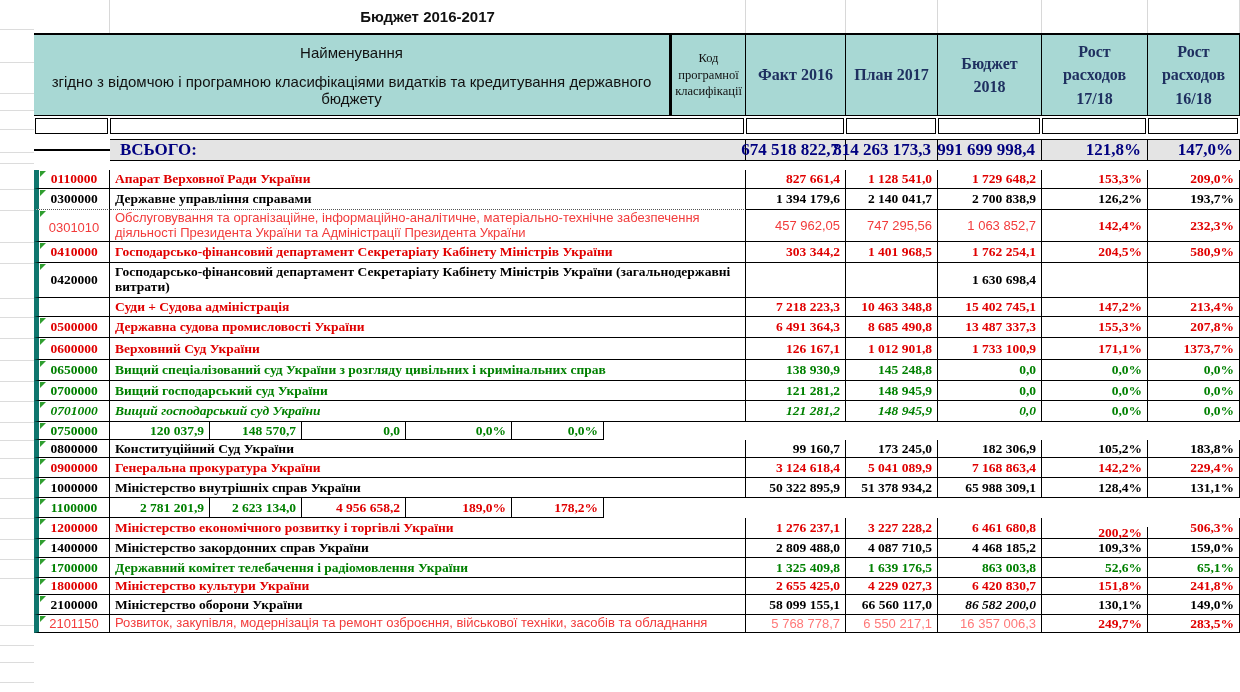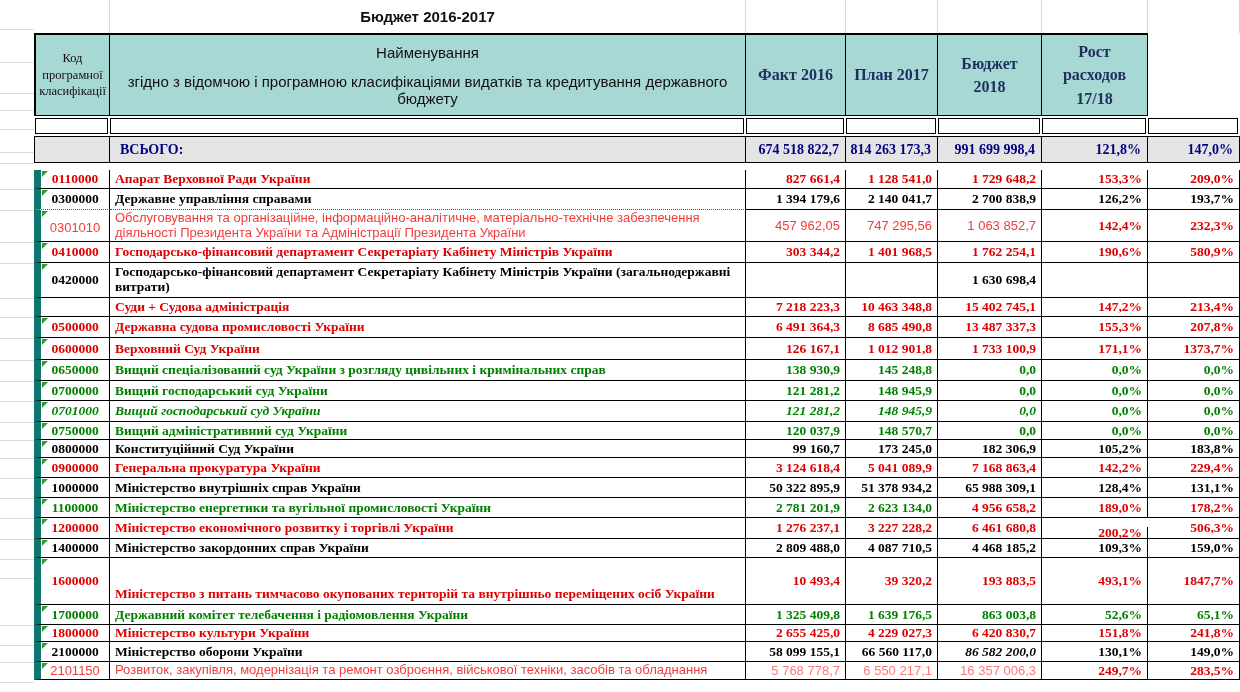--- a/index.html
+++ b/index.html
@@ -40,31 +40,31 @@
   .hdr-name{flex-direction:column;font-family:"Liberation Sans","DejaVu Sans",sans-serif;font-size:15px;color:#111;}
   .hdr-name .l1{margin-bottom:12px;}
   .hdr-num{font-weight:bold;font-size:16px;color:var(--header-text);line-height:1.45;padding:0 6px;}
 
   
   .blank-row{height:20px;}
   .blank-row .inner{margin:2px 1px 2px 0;border:1px solid #000;height:16px;width:calc(100% - 2px);}
   .blank-row .c-code .inner{margin-left:1px;width:calc(100% - 3px);}
 
   
-  .total-row{height:27px;font-weight:bold;font-size:14px;}
+  .total-row{height:27px;font-weight:bold;font-size:17px;align-items:center;}
   .total-row .cell{background:var(--total-bg);border-right:1px solid #000;border-top:1px solid #000;border-bottom:1px solid #000;color:var(--navy);}
   .total-row .c-code{border-left:1px solid #000;}
   .total-row .c-name{padding-left:10px;}
   .total-row .num{justify-content:flex-end;padding-right:6px;white-space:nowrap;}
 
   .spacer{height:7px;}
 
   
   .drow .cell{border-right:1px solid #000;border-bottom:1px solid #000;font-weight:bold;font-size:13.5px;}
-  .drow .c-code{border-left:7px solid #0f766e;justify-content:center;}
+  .drow .c-code{border-left:5px solid #0f766e;justify-content:center;}
   .drow .c-name{padding:1px 5px;line-height:1.12;}
   .drow .num{justify-content:flex-end;padding-right:5px;white-space:nowrap;}
   .sans{font-family:"Liberation Sans","DejaVu Sans",sans-serif;font-weight:normal !important;font-size:13px !important;}
   .ital{font-style:italic;}
   .dotted-b{border-bottom:1px dotted #555 !important;}
   .name-bottom{align-items:flex-end !important;padding-bottom:3px !important;}
   .code-bottom{align-items:flex-end !important;padding-bottom:6px;}
   .tri{position:absolute;top:1px;left:1px;width:0;height:0;
        border-top:6px solid #2f9e2f;border-right:6px solid transparent;}
 </style>
@@ -112,29 +112,30 @@
     <div class="cell c-name title-cell">Бюджет 2016-2017</div>
     <div class="cell c-fact"></div>
     <div class="cell c-plan"></div>
     <div class="cell c-budget"></div>
     <div class="cell c-g17"></div>
     <div class="cell c-g18"></div>
   </div>
 
   <div class="row header-row">
     <div class="cell c-margin" style="background:#fff;border:none"></div>
-    <div class="cell c-code">Код програмної класифікації</div>
     <div class="cell c-name hdr-name">
       <span class="l1">Найменування</span>
       <span class="l2">згідно з відомчою і програмною класифікаціями видатків та кредитування державного бюджету</span>
     </div>
+    <div class="cell c-code">Код програмної класифікації</div>
     <div class="cell c-fact hdr-num">Факт 2016</div>
     <div class="cell c-plan hdr-num">План 2017</div>
     <div class="cell c-budget hdr-num">Бюджет 2018</div>
     <div class="cell c-g17 hdr-num">Рост расходов 17/18</div>
+    <div class="cell c-g18 hdr-num">Рост расходов 16/18</div>
   </div>
 
   <div class="row blank-row">
     <div class="cell c-margin"></div>
     <div class="cell c-code">
         <div class="inner"></div>
       </div>
     <div class="cell c-name">
         <div class="inner"></div>
       </div>
@@ -199,21 +200,21 @@
         <div class="cell num c-g17" style="color: rgb(224, 0, 0);">142,4%</div>
         <div class="cell num c-g18" style="color: rgb(224, 0, 0);">232,3%</div>
       </div>
       <div class="row drow" style="height: 21px;">
         <div class="cell c-margin"></div>
         <div class="cell c-code" style="color: rgb(224, 0, 0);"><span class="tri" style="border-top-color: rgb(47, 158, 47);"></span>0410000</div>
         <div class="cell c-name" style="color: rgb(224, 0, 0);">Господарсько-фінансовий департамент Секретаріату Кабінету Міністрів України</div>
         <div class="cell num c-fact" style="color: rgb(224, 0, 0);">303 344,2</div>
         <div class="cell num c-plan" style="color: rgb(224, 0, 0);">1 401 968,5</div>
         <div class="cell num c-budget" style="color: rgb(224, 0, 0);">1 762 254,1</div>
-        <div class="cell num c-g17" style="color: rgb(224, 0, 0);">190,6%</div>
+        <div class="cell num c-g17" style="color: rgb(224, 0, 0);">204,5%</div>
         <div class="cell num c-g18" style="color: rgb(224, 0, 0);">580,9%</div>
       </div>
       <div class="row drow" style="height: 35px;">
         <div class="cell c-margin"></div>
         <div class="cell c-code" style="color: rgb(0, 0, 0);"><span class="tri" style="border-top-color: rgb(47, 158, 47);"></span>0420000</div>
         <div class="cell c-name name-bottom" style="color: rgb(0, 0, 0);">Господарсько-фінансовий департамент Секретаріату Кабінету Міністрів України (загальнодержавні витрати)</div>
         <div class="cell num c-fact" style="color: rgb(0, 0, 0);"></div>
         <div class="cell num c-plan" style="color: rgb(0, 0, 0);"></div>
         <div class="cell num c-budget" style="color: rgb(0, 0, 0);">1 630 698,4</div>
         <div class="cell num c-g17" style="color: rgb(0, 0, 0);"></div>
@@ -275,21 +276,20 @@
         <div class="cell c-name ital" style="color: rgb(0, 128, 0);">Вищий господарський суд України</div>
         <div class="cell num c-fact ital" style="color: rgb(0, 128, 0);">121 281,2</div>
         <div class="cell num c-plan ital" style="color: rgb(0, 128, 0);">148 945,9</div>
         <div class="cell num c-budget ital" style="color: rgb(0, 128, 0);">0,0</div>
         <div class="cell num c-g17" style="color: rgb(0, 128, 0);">0,0%</div>
         <div class="cell num c-g18" style="color: rgb(0, 128, 0);">0,0%</div>
       </div>
       <div class="row drow" style="height: 18px;">
         <div class="cell c-margin"></div>
         <div class="cell c-code" style="color: rgb(0, 128, 0);"><span class="tri" style="border-top-color: rgb(47, 158, 47);"></span>0750000</div>
-        <div class="cell c-name" style="color: rgb(0, 128, 0);">Вищий адміністративний суд України</div>
         <div class="cell num c-fact" style="color: rgb(0, 128, 0);">120 037,9</div>
         <div class="cell num c-plan" style="color: rgb(0, 128, 0);">148 570,7</div>
         <div class="cell num c-budget" style="color: rgb(0, 128, 0);">0,0</div>
         <div class="cell num c-g17" style="color: rgb(0, 128, 0);">0,0%</div>
         <div class="cell num c-g18" style="color: rgb(0, 128, 0);">0,0%</div>
       </div>
       <div class="row drow" style="height: 18px; text-align: center;">
         <div class="cell c-margin"></div>
         <div class="cell c-code" style="color: rgb(0, 0, 0);"><span class="tri" style="border-top-color: rgb(47, 158, 47);"></span>0800000</div>
         <div class="cell c-name" style="color: rgb(0, 0, 0);">Конституційний Суд України</div>
@@ -315,21 +315,20 @@
         <div class="cell c-name" style="color: rgb(0, 0, 0);">Міністерство внутрішніх справ України</div>
         <div class="cell num c-fact" style="color: rgb(0, 0, 0);">50 322 895,9</div>
         <div class="cell num c-plan" style="color: rgb(0, 0, 0);">51 378 934,2</div>
         <div class="cell num c-budget" style="color: rgb(0, 0, 0);">65 988 309,1</div>
         <div class="cell num c-g17" style="color: rgb(0, 0, 0);">128,4%</div>
         <div class="cell num c-g18" style="color: rgb(0, 0, 0);">131,1%</div>
       </div>
       <div class="row drow" style="height: 20px;">
         <div class="cell c-margin"></div>
         <div class="cell c-code" style="color: rgb(0, 128, 0);"><span class="tri" style="border-top-color: rgb(47, 158, 47);"></span>1100000</div>
-        <div class="cell c-name" style="color: rgb(0, 128, 0);">Міністерство енергетики та вугільної промисловості України</div>
         <div class="cell num c-fact" style="color: rgb(0, 128, 0);">2 781 201,9</div>
         <div class="cell num c-plan" style="color: rgb(0, 128, 0);">2 623 134,0</div>
         <div class="cell num c-budget" style="color: rgb(224, 0, 0);">4 956 658,2</div>
         <div class="cell num c-g17" style="color: rgb(224, 0, 0);">189,0%</div>
         <div class="cell num c-g18" style="color: rgb(224, 0, 0);">178,2%</div>
       </div>
       <div class="row drow" style="height: 21px;">
         <div class="cell c-margin"></div>
         <div class="cell c-code" style="color: rgb(224, 0, 0);"><span class="tri" style="border-top-color: rgb(47, 158, 47);"></span>1200000</div>
         <div class="cell c-name" style="color: rgb(224, 0, 0);">Міністерство економічного розвитку і торгівлі України</div>
@@ -342,30 +341,20 @@
       <div class="row drow" style="height: 19px;">
         <div class="cell c-margin"></div>
         <div class="cell c-code" style="color: rgb(0, 0, 0);"><span class="tri" style="border-top-color: rgb(47, 158, 47);"></span>1400000</div>
         <div class="cell c-name" style="color: rgb(0, 0, 0);">Міністерство закордонних справ України</div>
         <div class="cell num c-fact" style="color: rgb(0, 0, 0);">2 809 488,0</div>
         <div class="cell num c-plan" style="color: rgb(0, 0, 0);">4 087 710,5</div>
         <div class="cell num c-budget" style="color: rgb(0, 0, 0);">4 468 185,2</div>
         <div class="cell num c-g17" style="color: rgb(0, 0, 0);">109,3%</div>
         <div class="cell num c-g18" style="color: rgb(0, 0, 0);">159,0%</div>
       </div>
-      <div class="row drow" style="height: 47px;">
-        <div class="cell c-margin"></div>
-        <div class="cell c-code" style="color: rgb(224, 0, 0);"><span class="tri" style="border-top-color: rgb(47, 158, 47);"></span>1600000</div>
-        <div class="cell c-name name-bottom" style="color: rgb(224, 0, 0);">Міністерство з питань тимчасово окупованих територій та внутрішньо переміщених осіб України</div>
-        <div class="cell num c-fact" style="color: rgb(224, 0, 0);">10 493,4</div>
-        <div class="cell num c-plan" style="color: rgb(224, 0, 0);">39 320,2</div>
-        <div class="cell num c-budget" style="color: rgb(224, 0, 0);">193 883,5</div>
-        <div class="cell num c-g17" style="color: rgb(224, 0, 0);">493,1%</div>
-        <div class="cell num c-g18" style="color: rgb(224, 0, 0);">1847,7%</div>
-      </div>
       <div class="row drow" style="height: 20px;">
         <div class="cell c-margin"></div>
         <div class="cell c-code" style="color: rgb(0, 128, 0);"><span class="tri" style="border-top-color: rgb(47, 158, 47);"></span>1700000</div>
         <div class="cell c-name" style="color: rgb(0, 128, 0);">Державний комітет телебачення і радіомовлення України</div>
         <div class="cell num c-fact" style="color: rgb(0, 128, 0);">1 325 409,8</div>
         <div class="cell num c-plan" style="color: rgb(0, 128, 0);">1 639 176,5</div>
         <div class="cell num c-budget" style="color: rgb(0, 128, 0);">863 003,8</div>
         <div class="cell num c-g17" style="color: rgb(0, 128, 0);">52,6%</div>
         <div class="cell num c-g18" style="color: rgb(0, 128, 0);">65,1%</div>
       </div>

